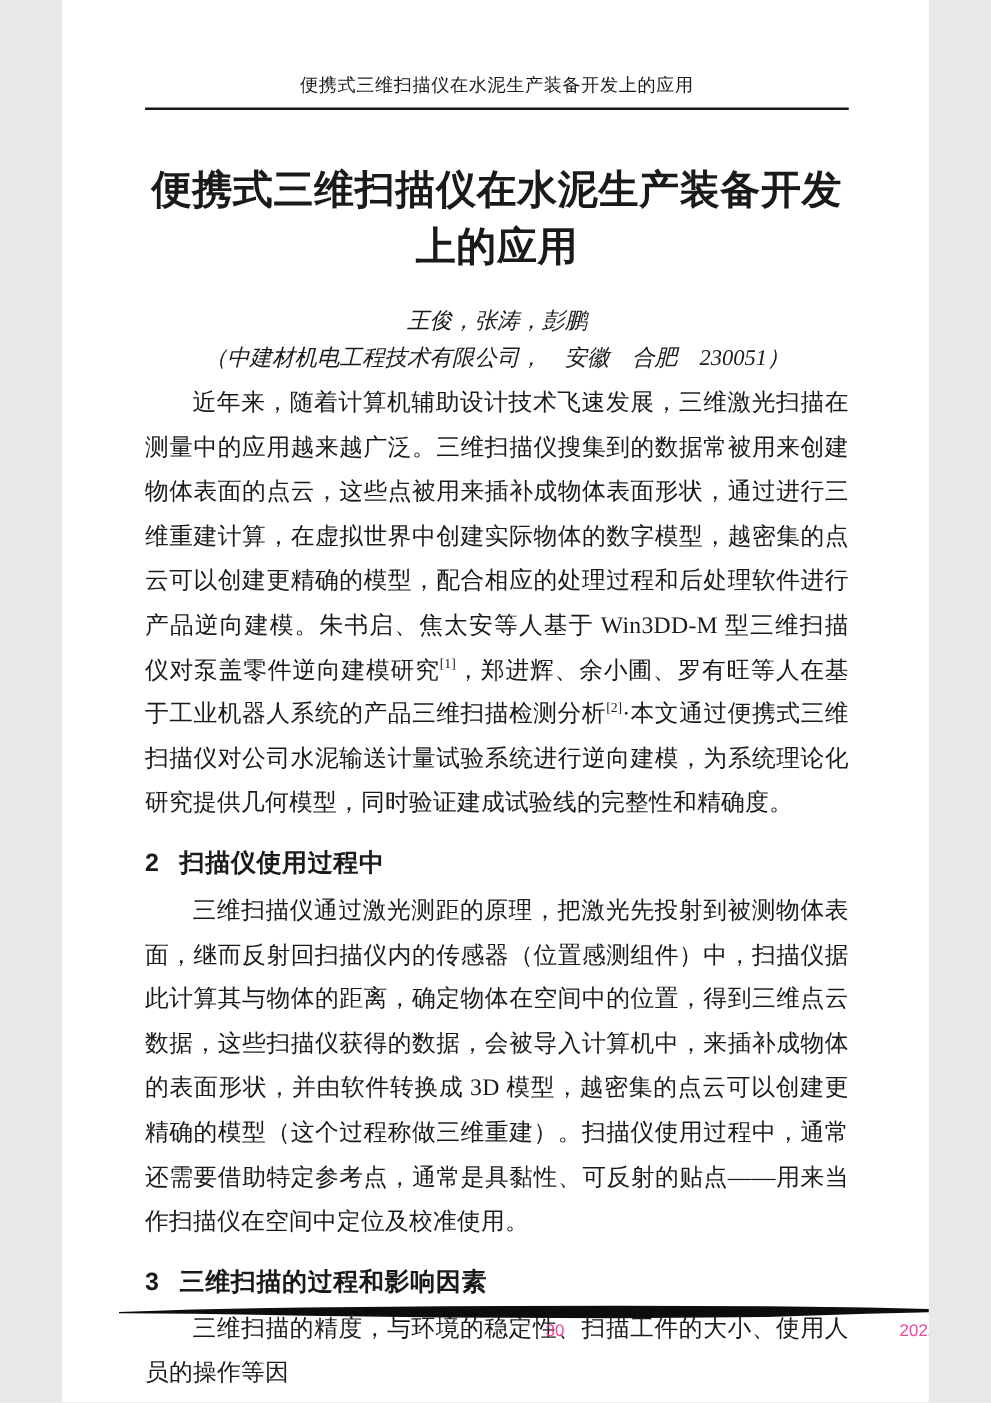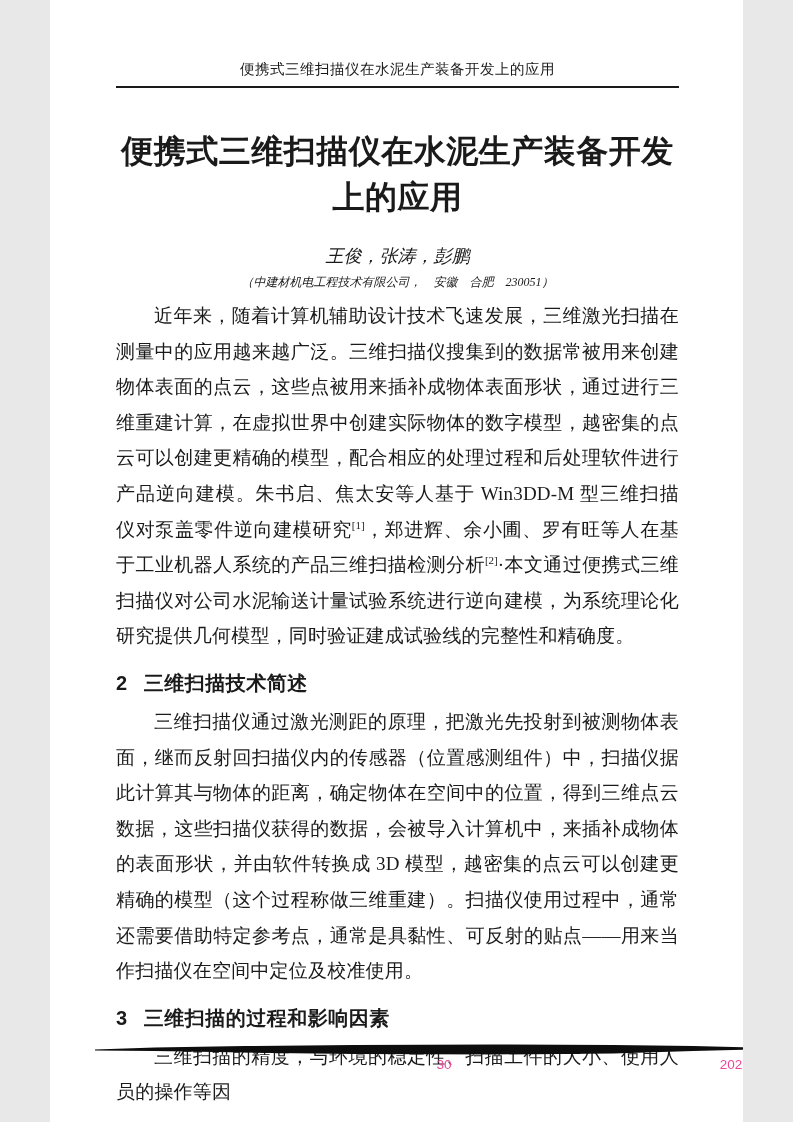--- a/index.html
+++ b/index.html
@@ -39,21 +39,21 @@
 
   .authors {
     margin-top: 24px;
     text-align: center;
     font-size: 18px;
     font-style: italic;
   }
   .affiliation {
     margin-top: 6px;
     text-align: center;
-    font-size: 12px;
+    font-size: 18px;
     font-style: italic;
   }
 
   .section-heading {
     margin-top: 25px;
     font-size: 20px;
     font-weight: 700;
     font-family: "Liberation Sans", "DejaVu Sans", sans-serif;
     letter-spacing: 0.5px;
   }
@@ -104,21 +104,21 @@
     <h1 class="doc-title">便携式三维扫描仪在水泥生产装备开发上的应用</h1>
 
     <div class="authors">王俊，张涛，彭鹏</div>
     <div class="affiliation">（中建材机电工程技术有限公司，　安徽　合肥　230051）</div>
 
     <section>
       <p class="body-par"><span>近年来，随着计算机辅助设计技术飞速发展，三维激光扫描在测量中的应用越来越广泛。三维扫描仪搜集到的数据常被用来创建物体表面的点云，这些点被用来插补成物体表面形状，通过进行三维重建计算，在虚拟世界中创建实际物体的数字模型，越密集的点云可以创建更精确的模型，配合相应的处理过程和后处理软件进行产品逆向建模。朱书启、焦太安等人基于 Win3DD-M 型三维扫描仪对泵盖零件逆向建模研究</span><sup>[1]</sup><span>，郑进辉、余小圃、罗有旺等人在基于工业机器人系统的产品三维扫描检测分析</span><sup>[2]</sup><span>·本文通过便携式三维扫描仪对公司水泥输送计量试验系统进行逆向建模，为系统理论化研究提供几何模型，同时验证建成试验线的完整性和精确度。</span></p>
     </section>
 
     <section>
-      <h2 class="section-heading"><span class="sec-num">2</span><span>三维扫描技术简述</span></h2>
+      <h2 class="section-heading"><span class="sec-num">2</span><span>扫描仪使用过程中</span></h2>
       <p class="body-par"><span>三维扫描仪通过激光测距的原理，把激光先投射到被测物体表面，继而反射回扫描仪内的传感器（位置感测组件）中，扫描仪据此计算其与物体的距离，确定物体在空间中的位置，得到三维点云数据，这些扫描仪获得的数据，会被导入计算机中，来插补成物体的表面形状，并由软件转换成 3D 模型，越密集的点云可以创建更精确的模型（这个过程称做三维重建）。扫描仪使用过程中，通常还需要借助特定参考点，通常是具黏性、可反射的贴点——用来当作扫描仪在空间中定位及校准使用。</span></p>
     </section>
 
     <section>
       <h2 class="section-heading"><span class="sec-num">3</span><span>三维扫描的过程和影响因素</span></h2>
       <p class="body-par"><span>三维扫描的精度，与环境的稳定性、扫描工件的大小、使用人员的操作等因</span></p>
     </section>
 
   </div>
 

